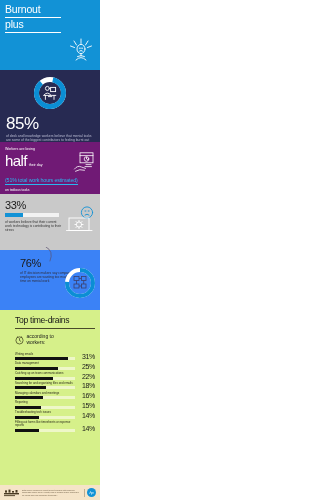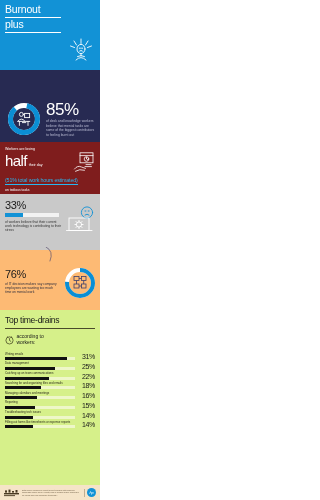--- a/index.html
+++ b/index.html
@@ -31,34 +31,35 @@
   }
   .burnout-icon { position:absolute; right:6px; bottom:4px; }
 
   
   .navy {
     background:#272a52;
     height:72px;
     position:relative;
     padding:5px 4px;
     display:flex;
-    align-items:flex-end;
+    align-items:center;
+    flex-direction:column;
   }
   .donut-wrap { width:40px; flex:0 0 40px; display:flex; justify-content:center; }
   .stat85 { flex:1; padding-left:2px; }
   .stat85 .big {
     color:#ffffff; font-size:17px; line-height:17px; letter-spacing:-0.5px;
   }
   .stat85 .sub {
     color:#b9bbd2; font-size:3.4px; line-height:4.4px; margin-top:1.5px;
   }
 
   
   .black {
-    background:#7f1d1d;
+    background:#701a75;
     height:52px;
     padding:5px 5px;
     position:relative;
   }
   .black .kicker { color:#ffffff; font-size:3.6px; line-height:4.5px; }
   .half-row { display:flex; align-items:baseline; margin-top:1px; }
   .half-row .half {
     color:#ffffff; font-size:15px; line-height:15px; letter-spacing:-0.6px;
   }
   .half-row .theirday { color:#ffffff; font-size:3.6px; margin-left:2px; }
@@ -82,37 +83,37 @@
   .grey .big { color:#1a1a1a; font-size:11px; line-height:11px; letter-spacing:-0.4px; }
   .bar-track {
     height:4px; background:#f2f2f2; margin-top:2px; width:54px; position:relative;
   }
   .bar-fill { height:100%; background:#1292d6; }
   .grey .sub { color:#333; font-size:3.3px; line-height:4.2px; margin-top:2.5px; }
   .laptop-icon { position:absolute; right:3px; top:12px; }
 
   
   .lav {
-    background:#fdba74;
+    background:#3b82f6;
     height:60px;
-    padding:8px 5px 5px 5px;
-    position:relative;
-    display:flex; align-items:center;
+    padding:8px 5px 5px 20px;
+    position:relative;
+    display:flex; 
   }
   .lav .left { width:52px; }
   .lav .big { color:#1a1a1a; font-size:11px; line-height:11px; letter-spacing:-0.4px; }
   .lav .sub { color:#2e2e3d; font-size:3.3px; line-height:4.2px; margin-top:2px; }
   .swirl { position:absolute; left:44px; top:-3px; }
   .net-icon { position:absolute; right:3px; top:16px; }
 
   
   .green {
     background:#d6f08a;
     height:175px;
-    padding:6px 5px 4px 5px;
+    padding:6px 5px 4px 15px;
   }
   .title { color:#1a1a1a; font-size:8.6px; line-height:9px; letter-spacing:-0.3px; }
   .title-rule { border-bottom:0.6px solid #4a4a2a; margin:2.5px 0 2.5px 0; }
   .acc-row { display:flex; align-items:center; gap:2.5px; }
   .acc-text { color:#1a1a1a; font-size:5px; line-height:5.6px; }
   .bars { margin-top:3.5px; }
   .brow { margin-bottom:2.4px; display:flex; align-items:flex-end; }
   .brow .bcol { flex:1; }
   .blabel { color:#2a2a1a; font-size:2.9px; line-height:3.4px; margin-bottom:1px; }
   .btrack { height:3px; background:#eef7c8; width:100%; }

